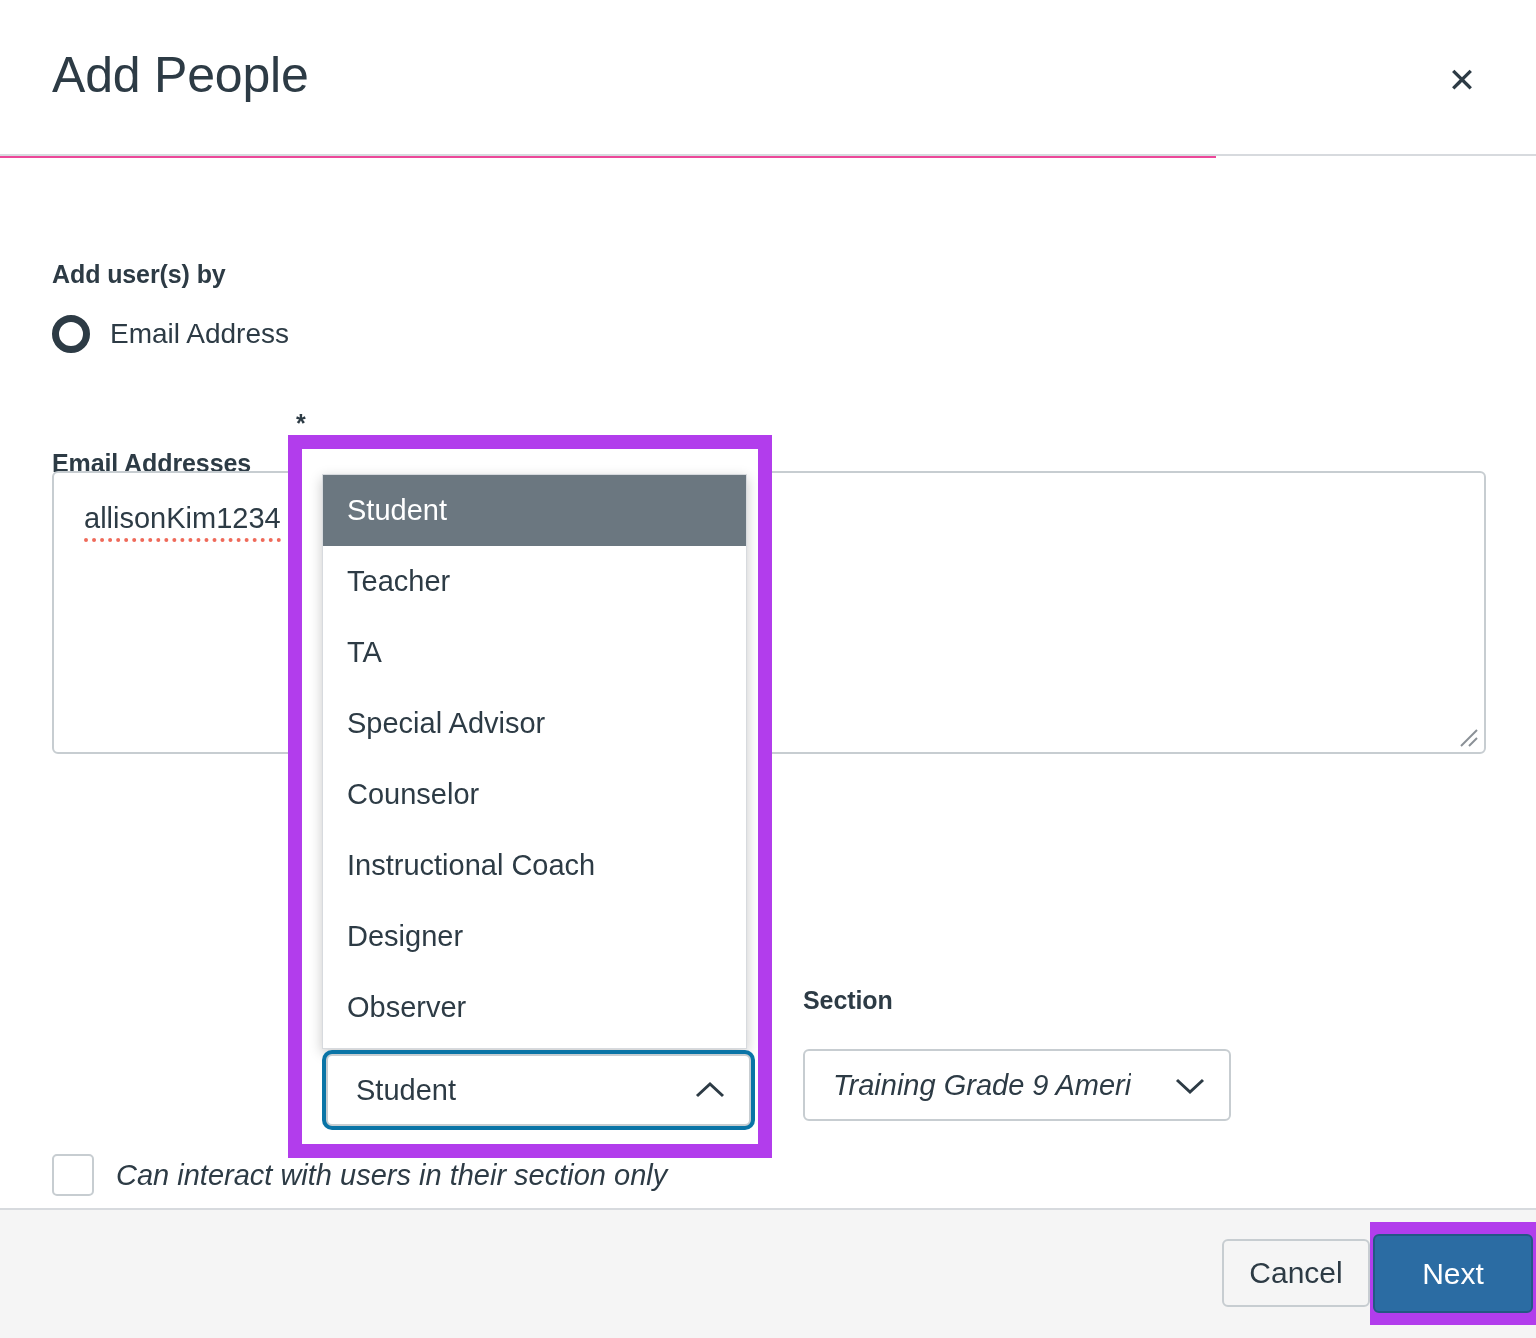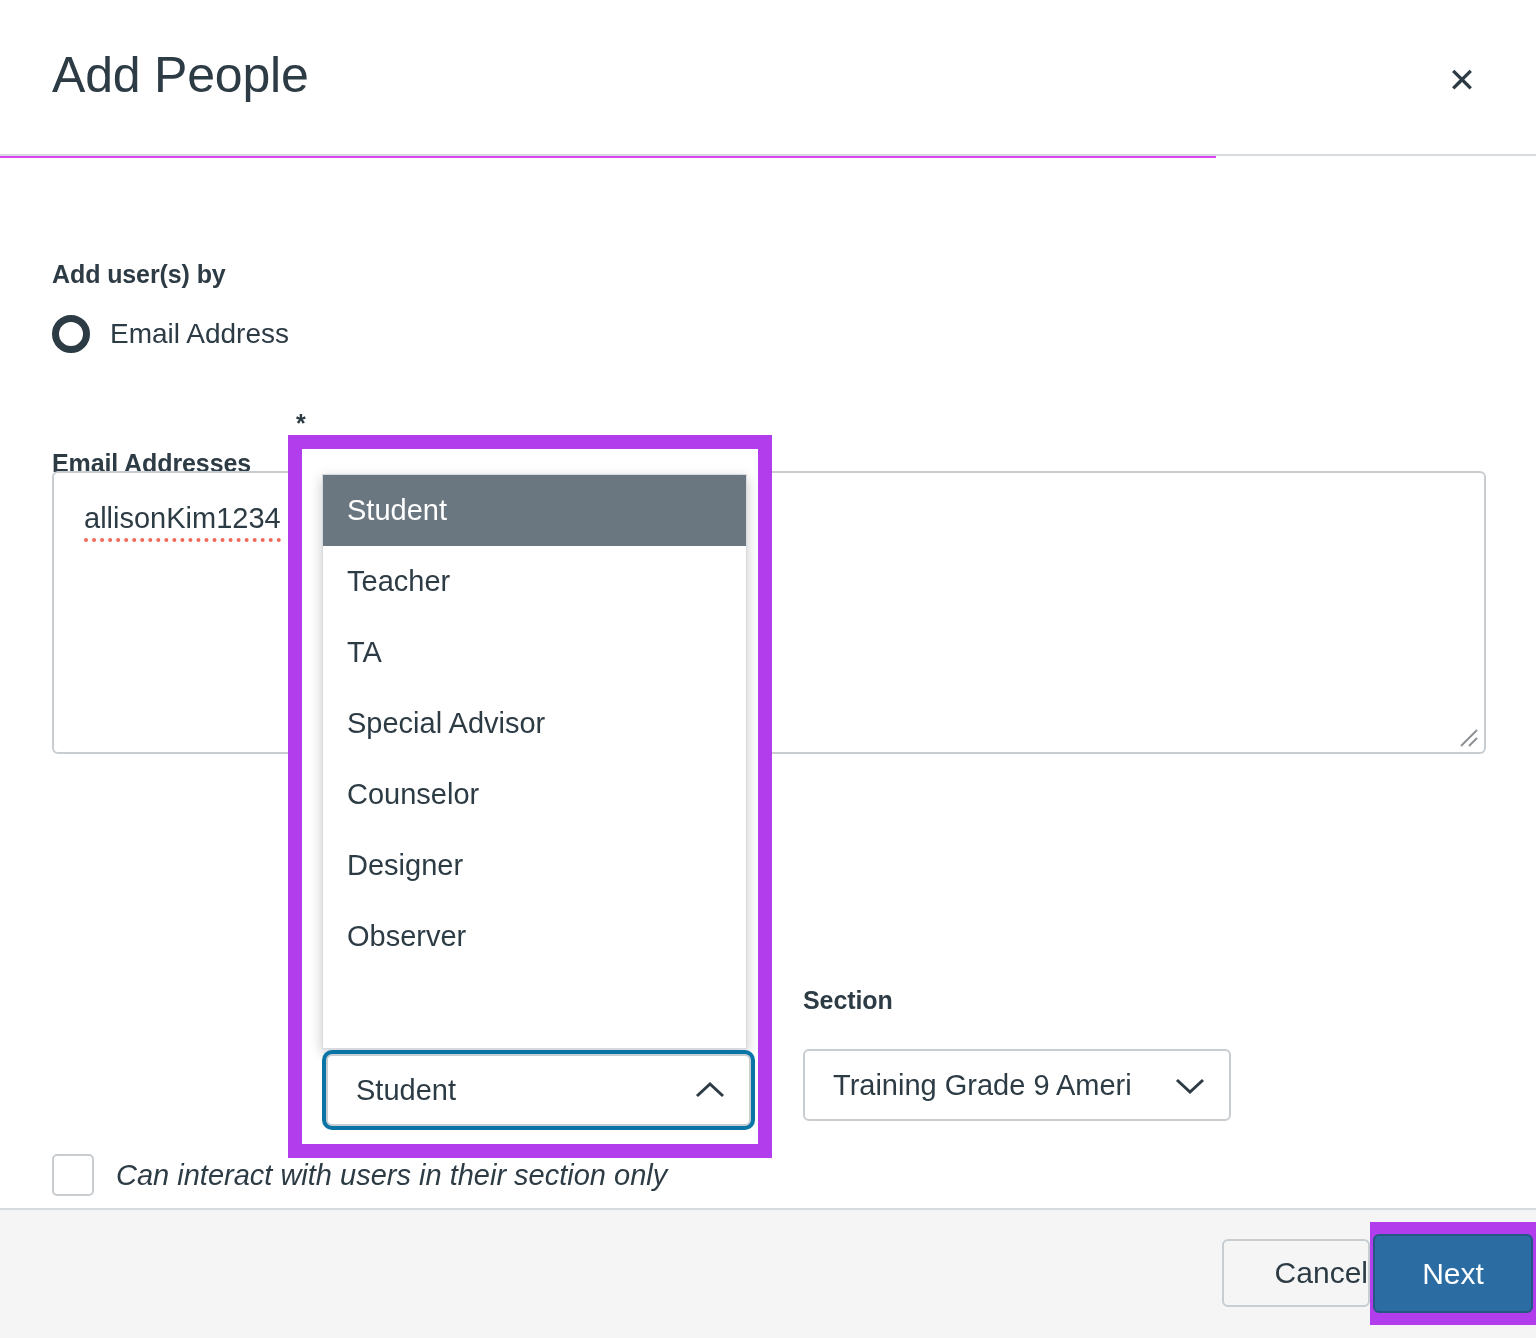--- a/index.html
+++ b/index.html
@@ -4,21 +4,21 @@
 <style>
   * { box-sizing: border-box; margin: 0; padding: 0; }
   html, body {
     width: 1536px; height: 1338px;
     background: #ffffff;
     font-family: "Liberation Sans", sans-serif;
     color: #2d3b45;
     overflow: hidden;
   }
 
-  .modal { position: relative; width: 1216px; height: 1338px; background:#d946ef; }
+  .modal { position: relative; width: 1216px; height: 1338px; background:#ec4899; }
 
   
   .modal-header {
     position: absolute; left:0; top:0; width:1536px; height:156px;
     border-bottom: 2px solid #d7dade;
     background:#fff;
   }
   .modal-title {
     position:absolute; left:52px; top:50px;
     font-size: 50px; font-weight: 400; letter-spacing:-0.2px;
@@ -68,21 +68,21 @@
     pointer-events:none;
   }
 
   
   #role-label { position:absolute; left:318px; top:680px; }
   #section-label { position:absolute; left:803px; top:828px; }
 
   .select-box {
     position:absolute; background:#fff; border:2px solid #c7cdd1; border-radius:6px;
     display:flex; align-items:center; justify-content:space-between;
-    padding: 0 22px 0 28px; font-size:29px; color:#2d3b45;
+    padding: 0 22px 0 28px; font-size:29px; color:#2d3b45;font-style:italic;
   }
   #role-select {
     left:312px; top:893px; width:425px; height:72px;
     box-shadow: 0 0 0 4px #0a74a6; border-radius:6px;
   }
   #section-select { left:803px; top:891px; width:428px; height:72px; }
   .sel-text { white-space:nowrap; overflow:hidden; }
 
   
   .check-row { position:absolute; left:52px; top:996px; display:flex; align-items:center; }
@@ -124,21 +124,21 @@
   .modal-footer {
     position:absolute; left:0; bottom:0; width:1536px; height:130px;
     background:#f5f5f5; border-top:2px solid #d7dade;
   }
   .btn {
     position:absolute; font-size:30px; border-radius:6px; cursor:pointer;
     font-family:"Liberation Sans", sans-serif; text-align:center;
   }
   #cancel-btn {
     right:166px; top:29px; width:148px; height:68px;
-    background:#f5f5f5; border:2px solid #c7cdd1; color:#2d3b45; line-height:64px;text-align:right;
+    background:#f5f5f5; border:2px solid #c7cdd1; color:#2d3b45; line-height:64px;
   }
   .next-highlight {
     position:absolute; right:0px; top:12px; width:166px; height:103px;
     background:#b23dec; padding:12px 3px; z-index:30;
   }
   #next-btn {
     position:relative; width:100%; height:100%;
     background:#2b6ca3; border:2px solid #235884; color:#fff;
     border-radius:6px; font-size:30px; line-height:72px;
   }
@@ -205,20 +205,21 @@
 
     <div class="dd-highlight">
       <div class="dd-inner">
 
         <div class="dd-list">
           <div class="dd-opt sel">Student</div>
           <div class="dd-opt">Teacher</div>
           <div class="dd-opt">TA</div>
           <div class="dd-opt">Special Advisor</div>
           <div class="dd-opt">Counselor</div>
+          <div class="dd-opt">Instructional Coach</div>
           <div class="dd-opt">Designer</div>
           <div class="dd-opt">Observer</div>
         </div>
 
         <div class="dd-role-select">
           <span class="sel-text">Student</span>
           <svg width="34" height="22" viewBox="0 0 34 22">
             <polyline points="4,17 17,5 30,17" fill="none" stroke="#2d3b45" stroke-width="3"></polyline>
           </svg>
         </div>

